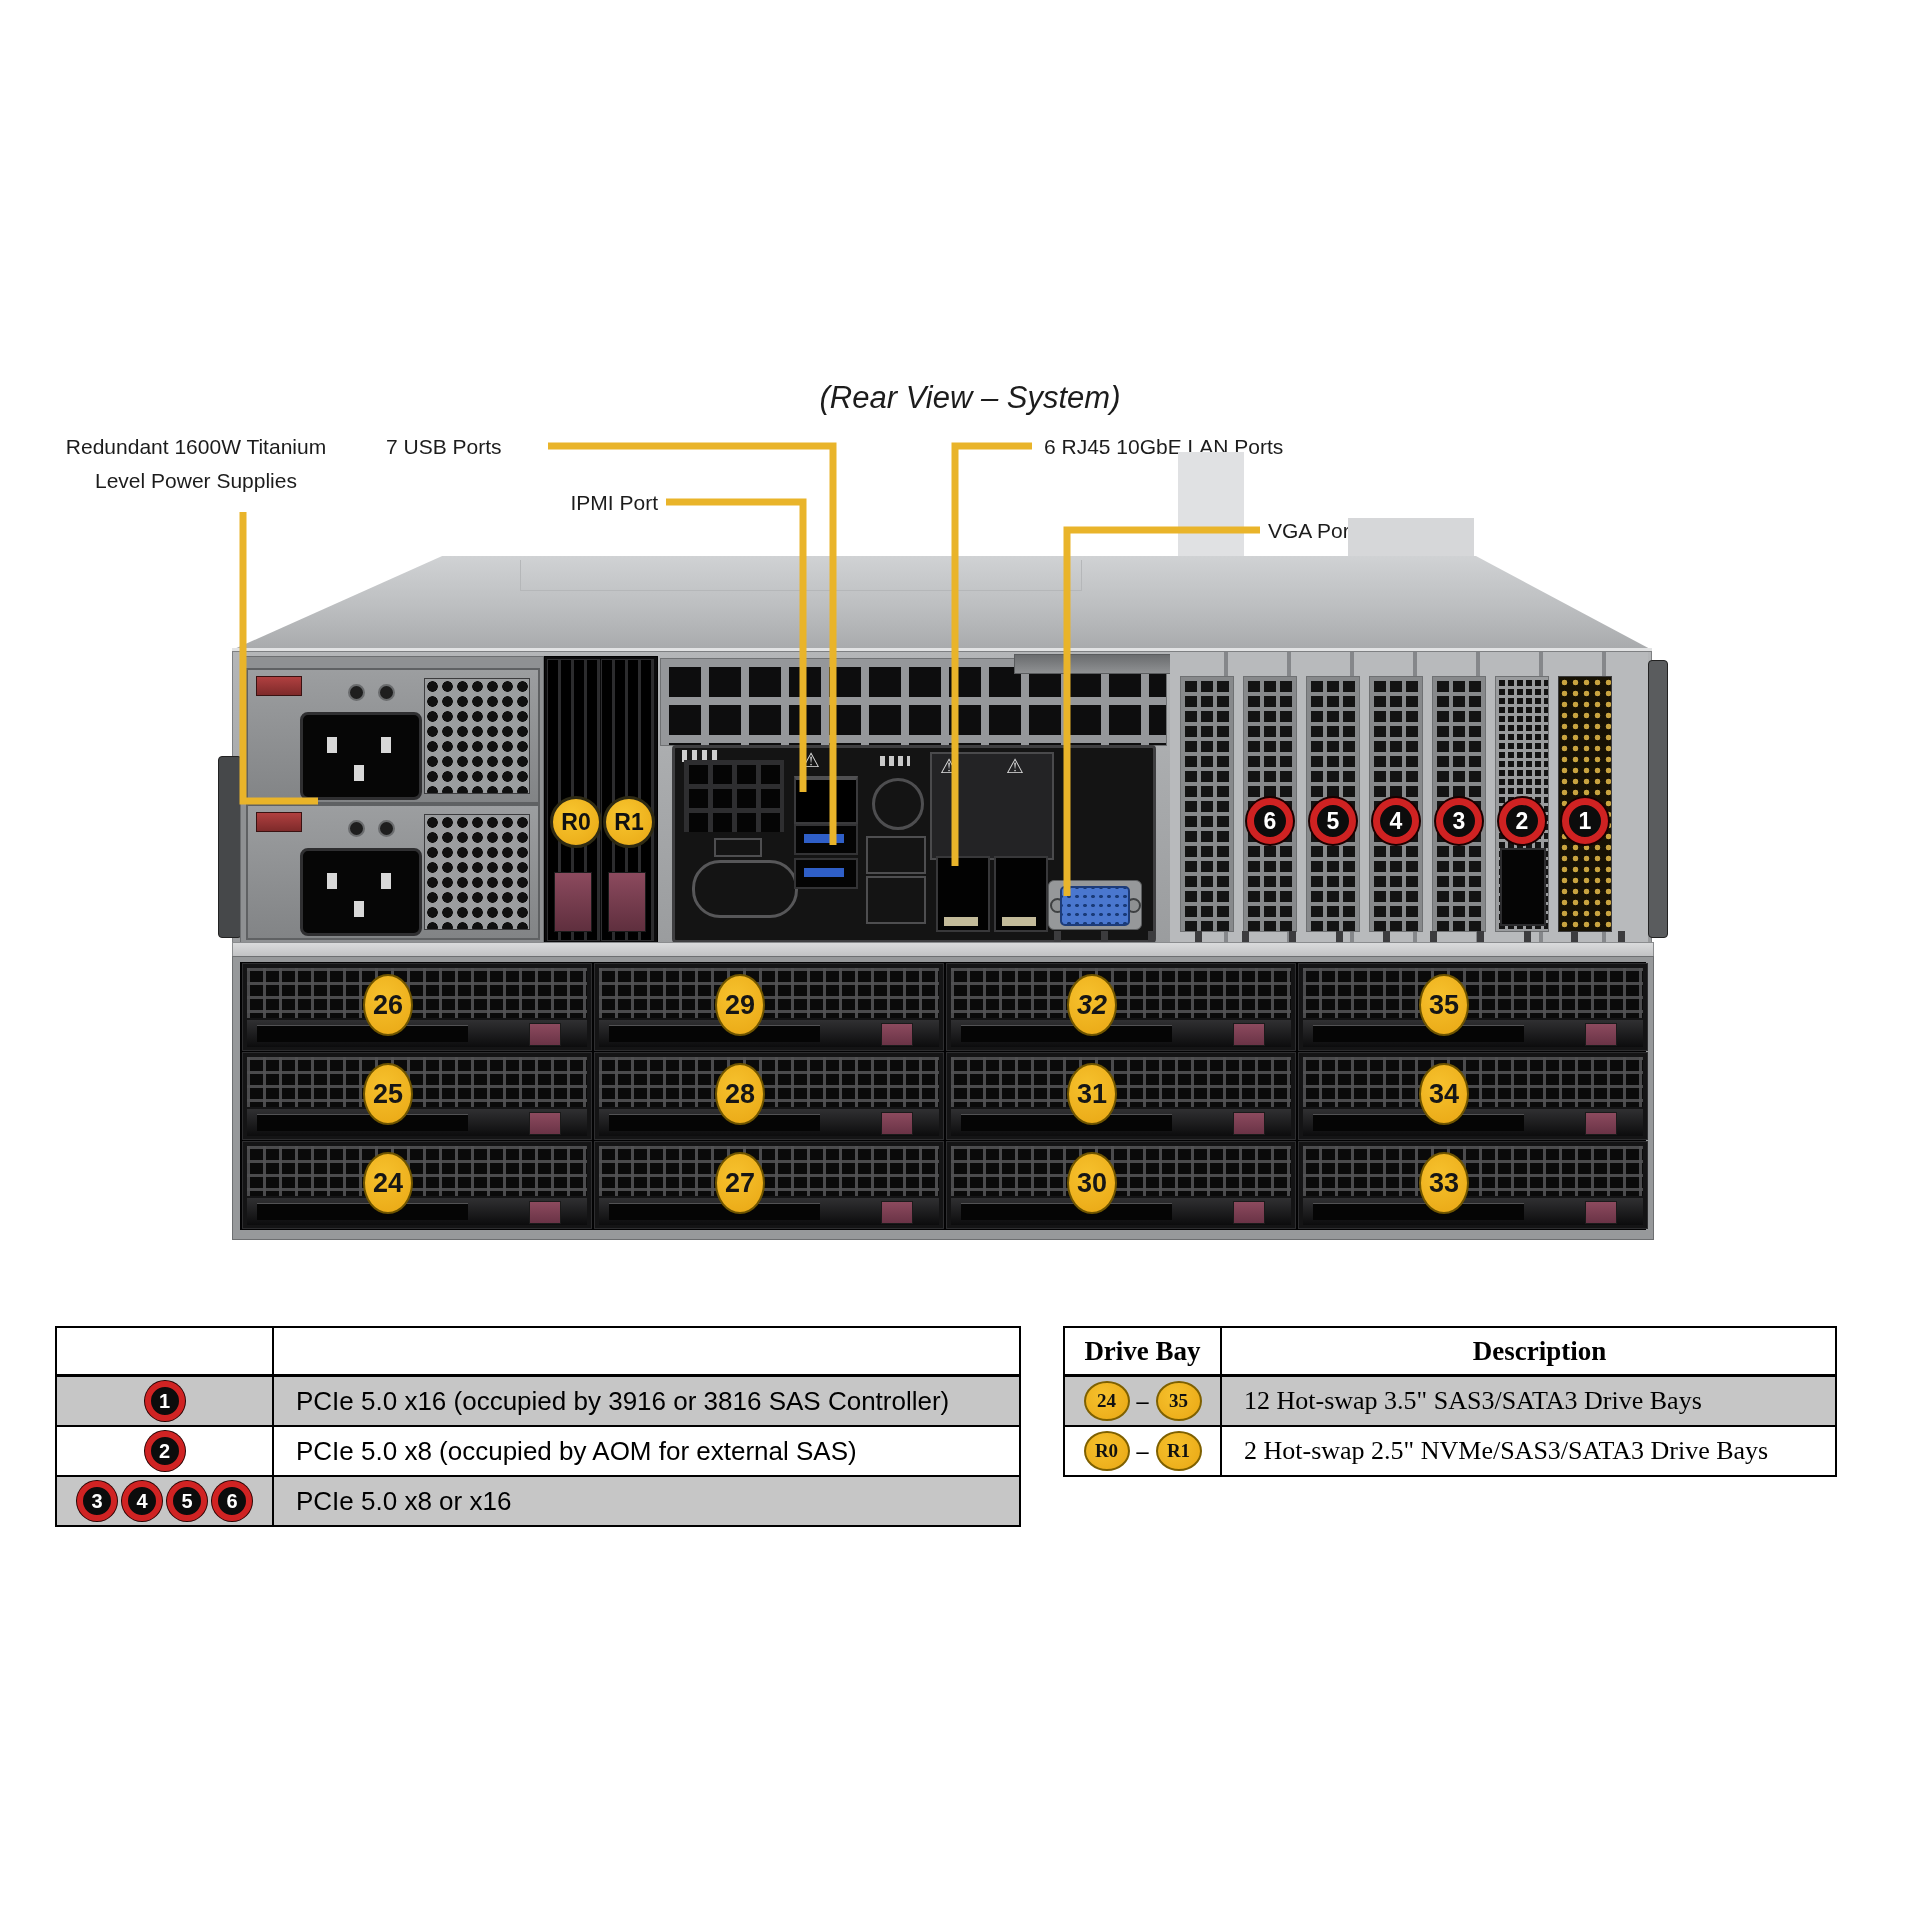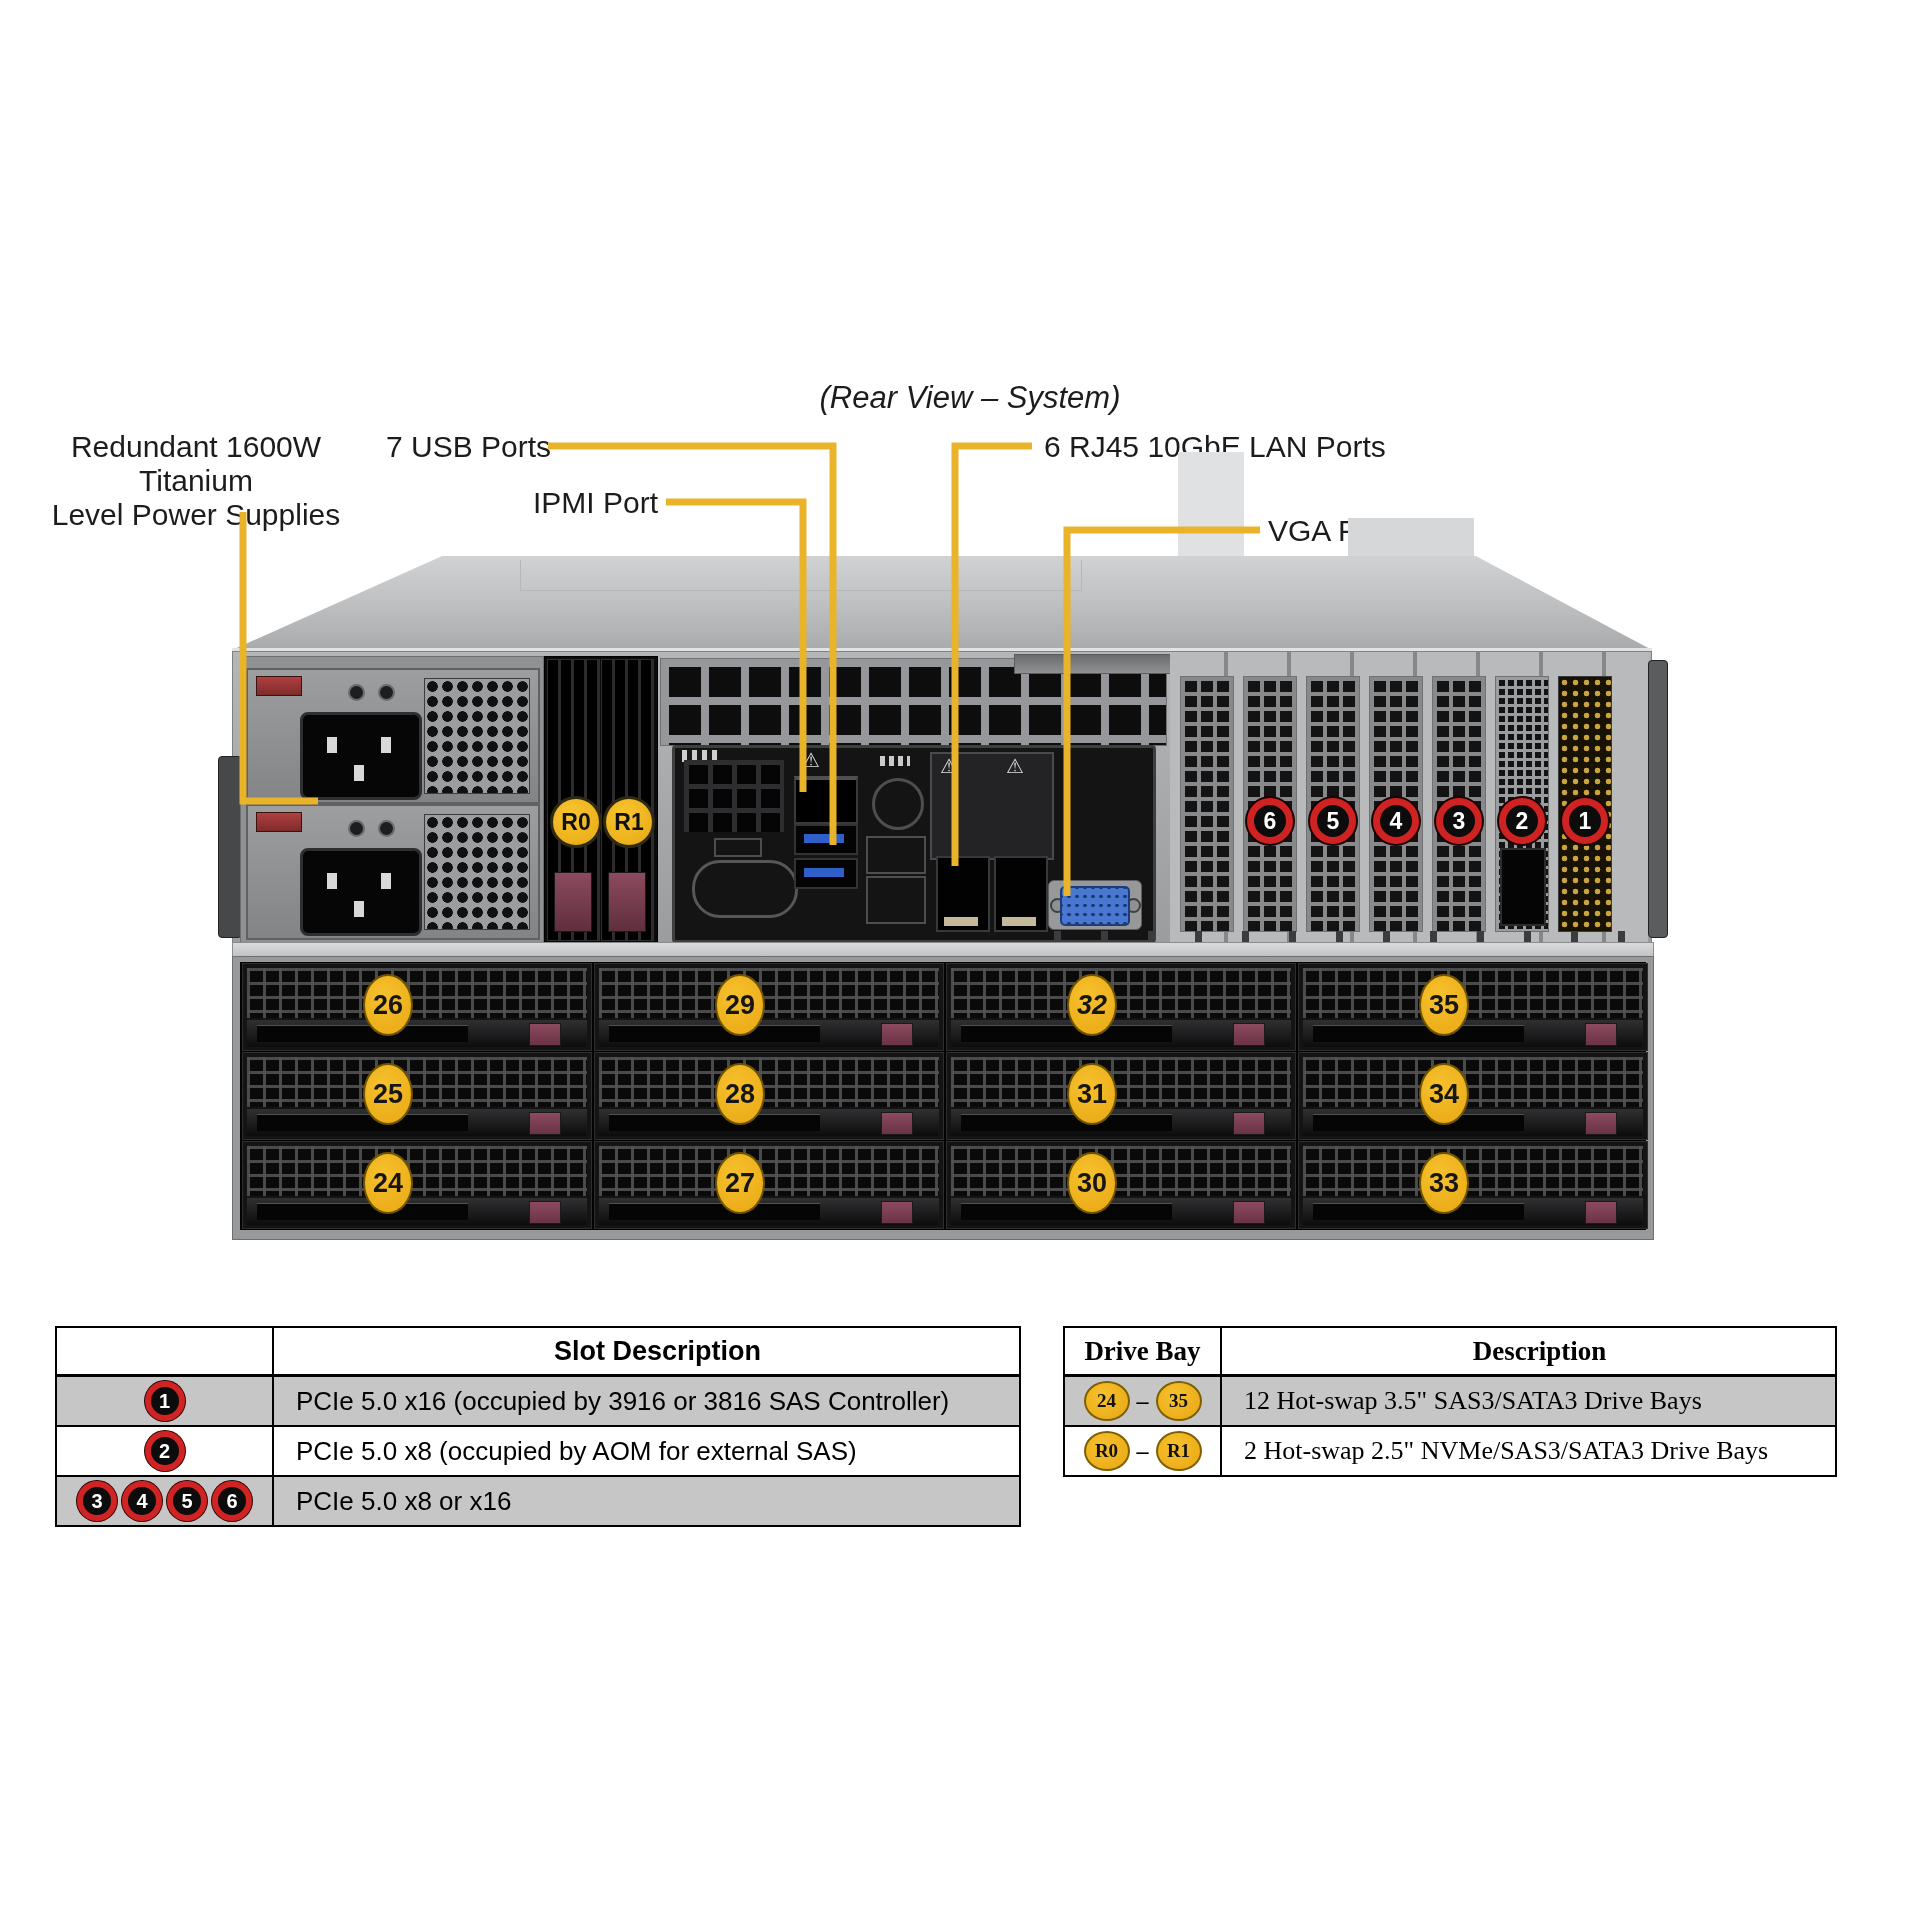--- a/index.html
+++ b/index.html
@@ -3,21 +3,21 @@
 <meta charset="utf-8">
 <style>
   html,body { margin:0; padding:0; background:#ffffff; }
   #stage {
     position:relative; width:1920px; height:1920px; background:#ffffff;
     font-family:"Liberation Sans", sans-serif; overflow:hidden;
   }
   .abs { position:absolute; }
 
   
-  .callout-label { position:absolute; color:#1c1c1c; font-size:30px; line-height:34px; }
+  .callout-label { position:absolute; color:#1c1c1c; font-size:21px; line-height:34px; }
   .title { position:absolute; color:#1c1c1c; font-size:31px; font-style:italic; text-align:center; }
   #line-overlay { position:absolute; left:0; top:0; z-index:30; pointer-events:none; }
 
   
   .lid {
     position:absolute; left:232px; top:556px; width:1420px; height:94px;
     background:linear-gradient(180deg,#d0d2d4 0%,#bcbec0 55%,#a8aaac 100%);
     clip-path:polygon(14.8% 0, 87.6% 0, 100% 100%, 0 100%);
   }
   .lid-seam { position:absolute; left:520px; top:560px; width:560px; height:30px;
@@ -385,23 +385,20 @@
     <polyline points="243,512 243,801 318,801" fill="none" stroke="#e9b42a" stroke-width="7"></polyline>
     <polyline points="548,446 833,446 833,845" fill="none" stroke="#e9b42a" stroke-width="7"></polyline>
     <polyline points="666,502 803,502 803,792" fill="none" stroke="#e9b42a" stroke-width="7"></polyline>
     <polyline points="1032,446 955,446 955,866" fill="none" stroke="#e9b42a" stroke-width="7"></polyline>
     <polyline points="1260,530 1067,530 1067,896" fill="none" stroke="#e9b42a" stroke-width="7"></polyline>
   </svg>
 
   <div class="tbl" style="left:55px; top:1326px; width:962px;">
     <div class="tbl-row hdr">
       <div class="c1" style="width:215px;"></div>
-      <div class="c2">
-        <div class="hdr-text">Slot Description</div>
-      </div>
     </div>
     <div class="tbl-row hd-sep gray">
       <div class="c1" style="width:215px;">
         <span class="rc">1</span>
       </div>
       <div class="c2">PCIe 5.0 x16 (occupied by 3916 or 3816 SAS Controller)</div>
     </div>
     <div class="tbl-row">
       <div class="c1" style="width:215px;">
         <span class="rc">2</span>

